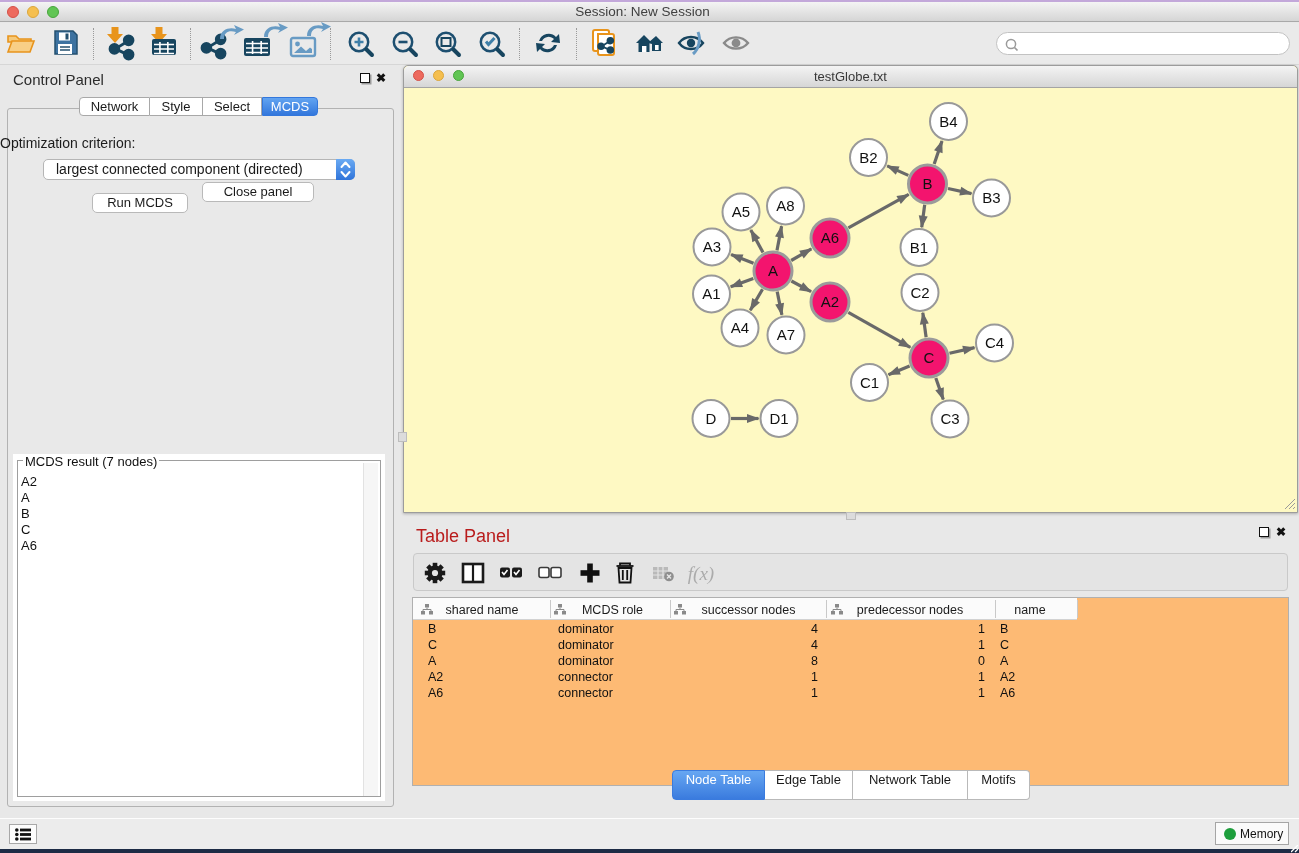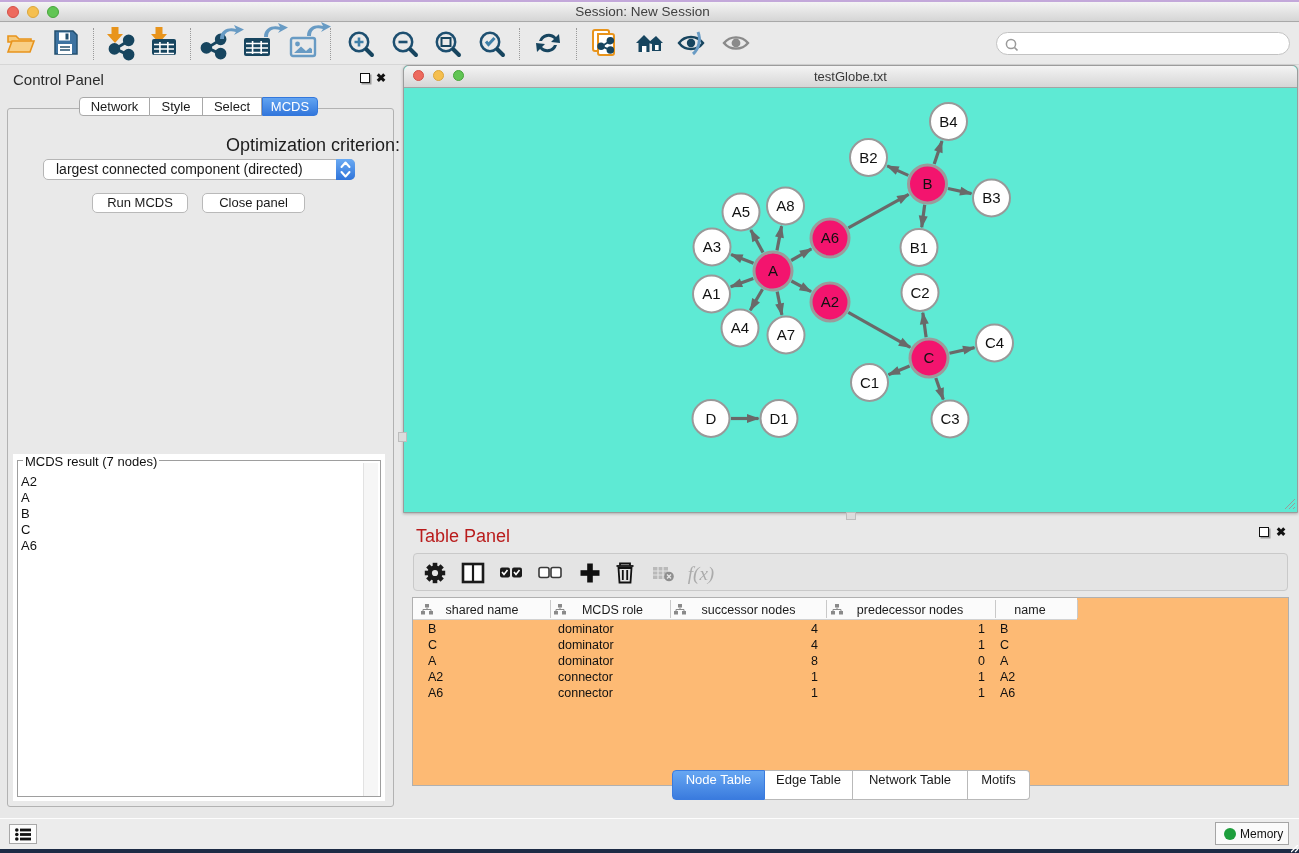--- a/index.html
+++ b/index.html
@@ -19,32 +19,32 @@
   .tsep { top:5px; width:0; height:32px; border-left:1px dotted #9a9a9a; }
   #searchbox { left:996px; top:9px; width:294px; height:23px; background:#fff; border:1px solid #c2c2c2; border-radius:12px; }
 
   
   #cp-title { left:13px; top:71px; font-size:15px; color:#2c2c2c; }
   .winbox { width:10px; height:10px; border:1.5px solid #111; background:#fff; box-shadow:1.5px 1.5px 0 #9a9a9a; }
   .winx { font-size:12px; font-weight:bold; color:#111; }
   #cp-pane { left:7px; top:108px; width:387px; height:699px; background:#e9e9e9; border:1px solid #b2b2b2; border-radius:3px; }
   .tab { top:97px; height:19px; background:#fff; border:1px solid #a8a8a8; font-size:13px; color:#1a1a1a; text-align:center; line-height:17px; }
   .tabsel { background:linear-gradient(#62a4f1,#3377dc); color:#fff; border-color:#3377dc; }
-  #opt-label { left:0px; top:135px; width:400px; text-align:right; font-size:18px; color:#1c1c1c; }
+  #opt-label { left:0px; top:135px; width:400px; text-align:left; font-size:14px; color:#1c1c1c; }
   #dropdown { left:43px; top:159px; width:312px; height:21px; background:#fff; border:1px solid #b5b5b5; border-radius:5px; font-size:14px; color:#1a1a1a; line-height:19px; padding-left:12px; }
   #dd-step { right:-1px; top:-1px; width:19px; height:21px; border-radius:0 5px 5px 0; background:linear-gradient(#6aaaf3,#2f74da); }
   .btn { height:20px; background:#fff; border:1px solid #b9b9b9; border-radius:5px; font-size:13px; color:#1a1a1a; text-align:center; line-height:18px; }
   #fs-white { left:13px; top:454px; width:372px; height:347px; background:#fff; }
   #fs-border { left:17px; top:460px; width:364px; height:337px; border:1px solid #9e9e9e; }
   #fs-legend { left:23px; top:454px; background:#fff; padding:0 2px; font-size:13px; color:#111; }
   #fs-scroll { left:363px; top:463px; width:15px; height:333px; background:#f6f6f6; border-left:1px solid #e2e2e2; }
   .li { left:21px; font-size:13px; color:#111; }
 
   
-  #netwin { left:403px; top:65px; width:895px; height:448px; background:#5eead4; border:1px solid #9c9c9c; border-radius:5px 5px 0 0; box-shadow:0 1px 3px rgba(0,0,0,.25); }
+  #netwin { left:403px; top:65px; width:895px; height:448px; background:#fef9c3; border:1px solid #9c9c9c; border-radius:5px 5px 0 0; box-shadow:0 1px 3px rgba(0,0,0,.25); }
   #nw-title { left:0; top:0; width:100%; height:22px; background:linear-gradient(#f4f4f4,#d6d6d6); border-bottom:1px solid #a4a4a4; border-radius:5px 5px 0 0; }
   #nw-text { width:100%; text-align:center; font-size:13px; color:#383838; top:3px; }
 
   
   #tp-title { left:416px; top:526px; font-size:18px; color:#b91c1c; }
   #tp-toolbar { left:413px; top:553px; width:875px; height:38px; background:#e4e4e4; border:1px solid #c9c9c9; border-radius:4px; }
   #tp-table { left:412px; top:597px; width:877px; height:189px; background:#fdba74; border:1px solid #b0b0b0; }
   .th { top:3px; height:18px; font-size:12.5px; color:#1c1c1c; text-align:center; line-height:18px; }
   .thdiv { top:2px; width:0; height:18px; border-left:1px solid #c9c9c9; }
   .td { font-size:12.5px; color:#111; }
@@ -194,21 +194,21 @@
 <div class="abs" id="opt-label">Optimization criterion:</div>
 <div class="abs" id="dropdown">largest connected component (directed)
   <div class="abs" id="dd-step">
       <svg style="position:absolute;left:3px;top:2px;" width="13" height="17" viewBox="0 0 13 17">
  <path d="M2.5,6 L6.5,1.5 L10.5,6" fill="none" stroke="#fff" stroke-width="2" stroke-linecap="round" stroke-linejoin="round"></path>
  <path d="M2.5,11 L6.5,15.5 L10.5,11" fill="none" stroke="#fff" stroke-width="2" stroke-linecap="round" stroke-linejoin="round"></path>
       </svg>
     </div>
 </div>
 <div class="abs btn" style="left:92px;top:193px;width:96px;">Run MCDS</div>
-<div class="abs btn" style="left:202px;top:193px;width:103px;">Close panel</div>
+<div class="abs btn" style="left:202px;top:182px;width:112px;">Close panel</div>
 <div class="abs" id="fs-white"></div>
 <div class="abs" id="fs-border"></div>
 <div class="abs" id="fs-legend">MCDS result (7 nodes)</div>
 <div class="abs" id="fs-scroll"></div>
 <div class="abs li" style="top:474px;">A2</div>
 <div class="abs li" style="top:490px;">A</div>
 <div class="abs li" style="top:506px;">B</div>
 <div class="abs li" style="top:522px;">C</div>
 <div class="abs li" style="top:538px;">A6</div>
 

